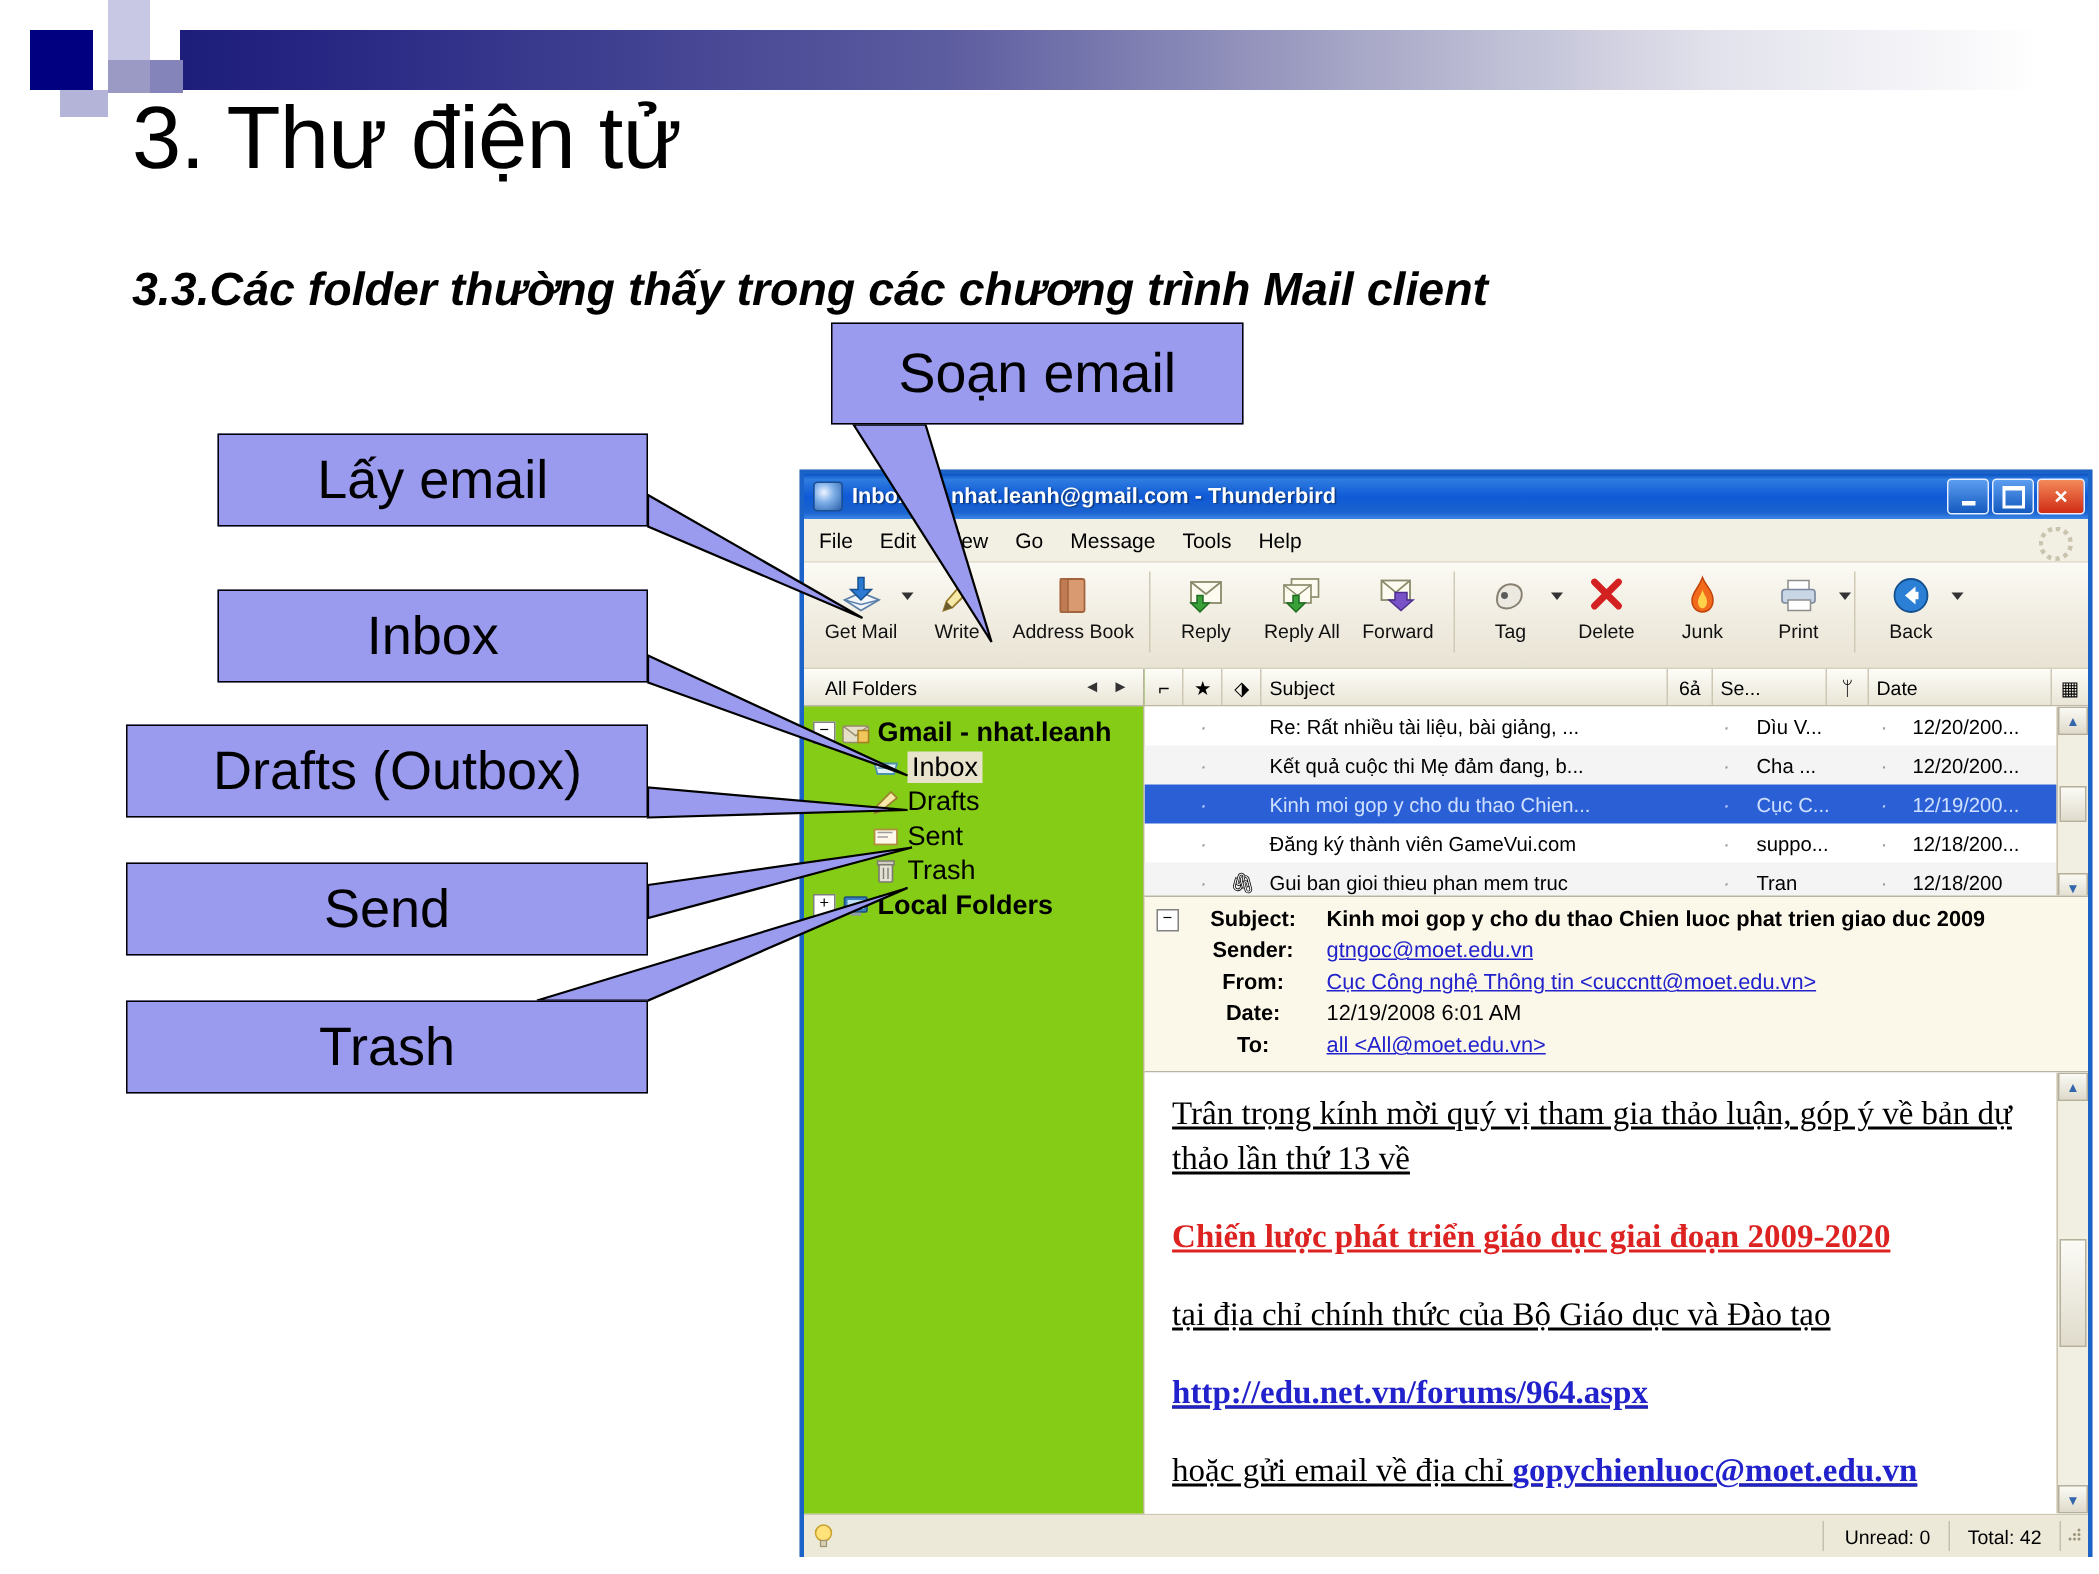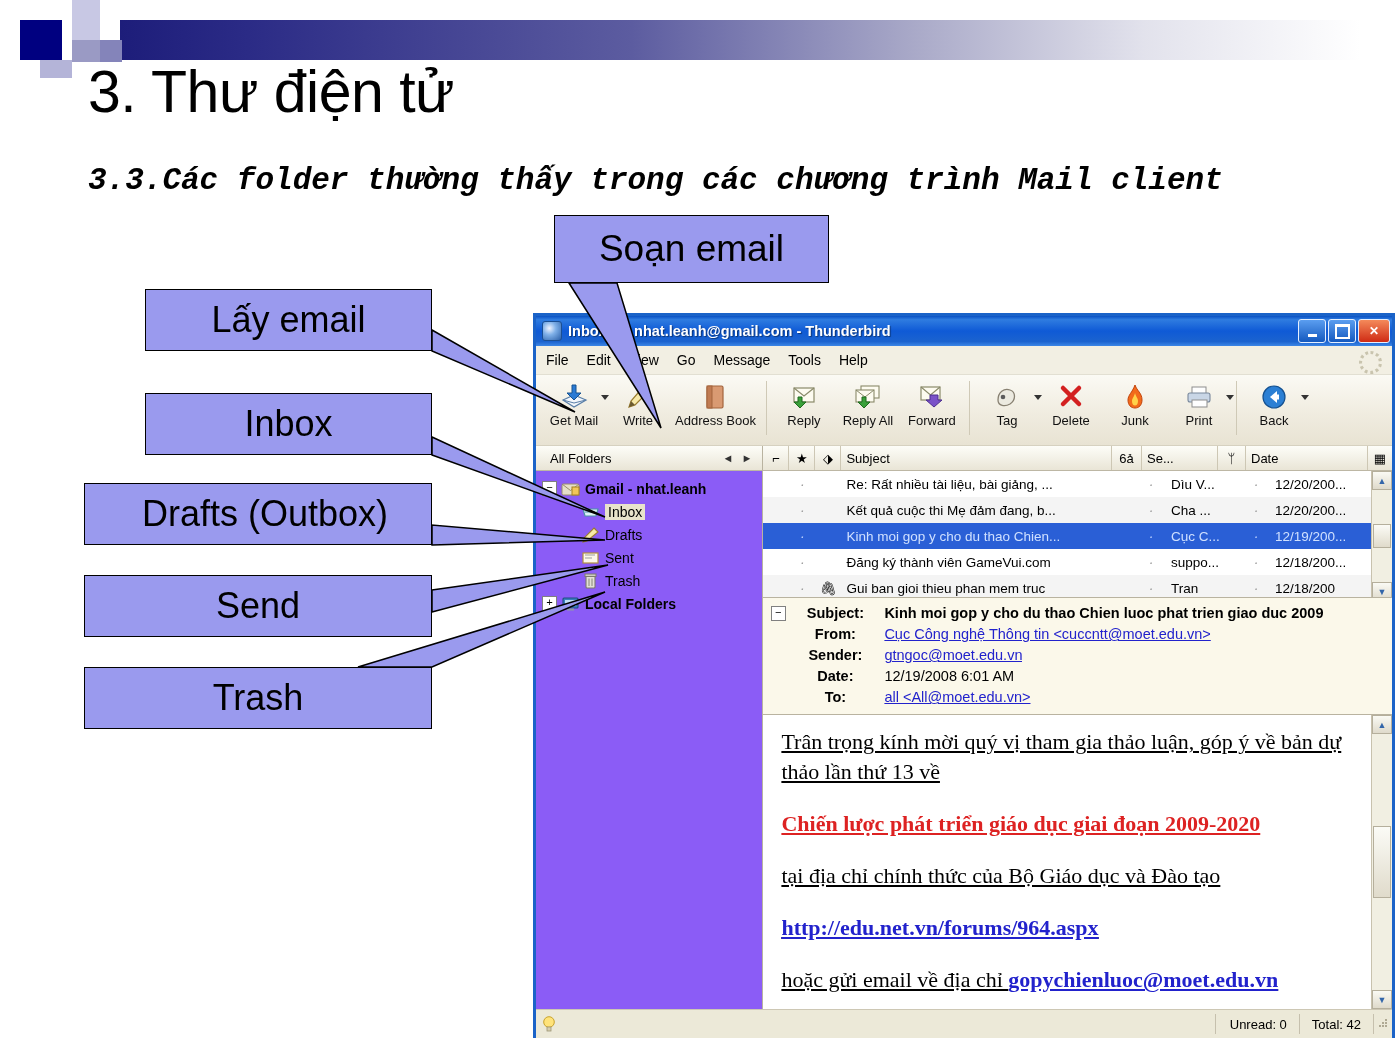--- a/index.html
+++ b/index.html
@@ -27,25 +27,25 @@
   #sq-md1    { left: 100px; top: 40px; width: 22px; height: 22px; background: #8484ba; }
 
   
   #slide-title {
     position: absolute; left: 88px; top: 58px;
     font-size: 59px; color: #000; letter-spacing: -0.5px;
     font-family: "Liberation Sans", sans-serif;
     white-space: nowrap;
   }
   #slide-subtitle {
-    position: absolute; left: 88px; top: 152px;
+    position: absolute; left: 88px; top: 164px;
     width: 1280px;
     font-size: 31px; font-weight: bold; font-style: italic; color: #000;
     line-height: 1.9;
-    font-family: Liberation Mono, monospace;
+    font-family: Liberation Sans, sans-serif;
   }
 
   
   .callout {
     position: absolute;
     background: #9a9aee;
     border: 1px solid #000;
     color: #000;
     display: flex; align-items: center; justify-content: center;
     font-size: 36px;
@@ -135,41 +135,41 @@
   .tool .tlabel { font-size: 13px; color: #111; margin-top: 1px; white-space: nowrap; }
   .tool .tarrow {
     position: absolute; right: -3px; top: 16px;
     width: 0; height: 0; border-left: 4px solid transparent; border-right: 4px solid transparent;
     border-top: 5px solid #333;
   }
   .tsep { width: 1px; background: #cfc9b6; height: 54px; margin: 2px 5px 0 5px; }
 
   
   #tb-body { display: flex; height: 563px; background: #ece9d8; }
-  #pane-folders { width: 278px; background: #8b5cf6; border-right: 1px solid #b9b3a0; position: relative; }
+  #pane-folders { width: 278px; background: #84cc16; border-right: 1px solid #b9b3a0; position: relative; }
   #folders-head {
     height: 24px; background: linear-gradient(to bottom,#fdfdf8,#e9e5d6);
     border-bottom: 1px solid #bdb7a4;
     display: flex; align-items: center; padding: 0 6px;
     font-size: 13px; color: #000;
   }
   #folders-head .fh-label { flex: 1 1 auto; padding-left: 8px; }
   .fh-arrow { font-size: 11px; color: #333; padding: 0 4px; }
   #folder-tree { padding: 6px 0 0 6px; font-size: 14px; }
   .ftree-row { display: flex; align-items: center; height: 23px; }
   .twisty {
     width: 13px; height: 13px; border: 1px solid #808080; background: #fff;
     display: flex; align-items: center; justify-content: center;
     font-size: 11px; line-height: 1; color: #000; margin-right: 4px; flex: 0 0 auto;
     font-family: "Liberation Mono", monospace;
   }
   .twisty-spacer { width: 17px; flex: 0 0 auto; }
   .indent { width: 22px; flex: 0 0 auto; }
   .ficon { width: 19px; height: 16px; margin-right: 5px; flex: 0 0 auto; }
-  .flabel { font-size: 14px; color: #000; white-space: nowrap; }
+  .flabel { font-size: 18px; color: #000; white-space: nowrap; }
   .flabel.bold { font-weight: bold; }
   .flabel.sel { background: #e8e3cb; padding: 0 3px; }
 
   #pane-right { flex: 1 1 auto; display: flex; flex-direction: column; background: #fff; }
 
   
   #msg-colhead {
     height: 24px; background: linear-gradient(to bottom,#fdfdf8,#e9e5d6);
     border-bottom: 1px solid #bdb7a4; display: flex; align-items: center;
     font-size: 13px; color: #000;
@@ -644,27 +644,27 @@
       <div id="msg-header">
         <div class="hdr-row">
           <span class="hdr-twisty-cell">
             <span class="twisty" style="margin-right:0">−</span>
           </span>
           <span class="hdr-label">Subject:</span>
           <span class="hdr-value bold">Kinh moi gop y cho du thao Chien luoc phat trien giao duc 2009</span>
         </div>
         <div class="hdr-row">
           <span class="hdr-twisty-cell"></span>
+          <span class="hdr-label">Sender:</span>
+          <span class="hdr-value hdr-link">gtngoc@moet.edu.vn</span>
+        </div>
+        <div class="hdr-row">
+          <span class="hdr-twisty-cell"></span>
           <span class="hdr-label">From:</span>
           <span class="hdr-value hdr-link">Cục Công nghệ Thông tin &lt;cuccntt@moet.edu.vn&gt;</span>
-        </div>
-        <div class="hdr-row">
-          <span class="hdr-twisty-cell"></span>
-          <span class="hdr-label">Sender:</span>
-          <span class="hdr-value hdr-link">gtngoc@moet.edu.vn</span>
         </div>
         <div class="hdr-row">
           <span class="hdr-twisty-cell"></span>
           <span class="hdr-label">Date:</span>
           <span class="hdr-value">12/19/2008 6:01 AM</span>
         </div>
         <div class="hdr-row">
           <span class="hdr-twisty-cell"></span>
           <span class="hdr-label">To:</span>
           <span class="hdr-value hdr-link">all &lt;All@moet.edu.vn&gt;</span>

